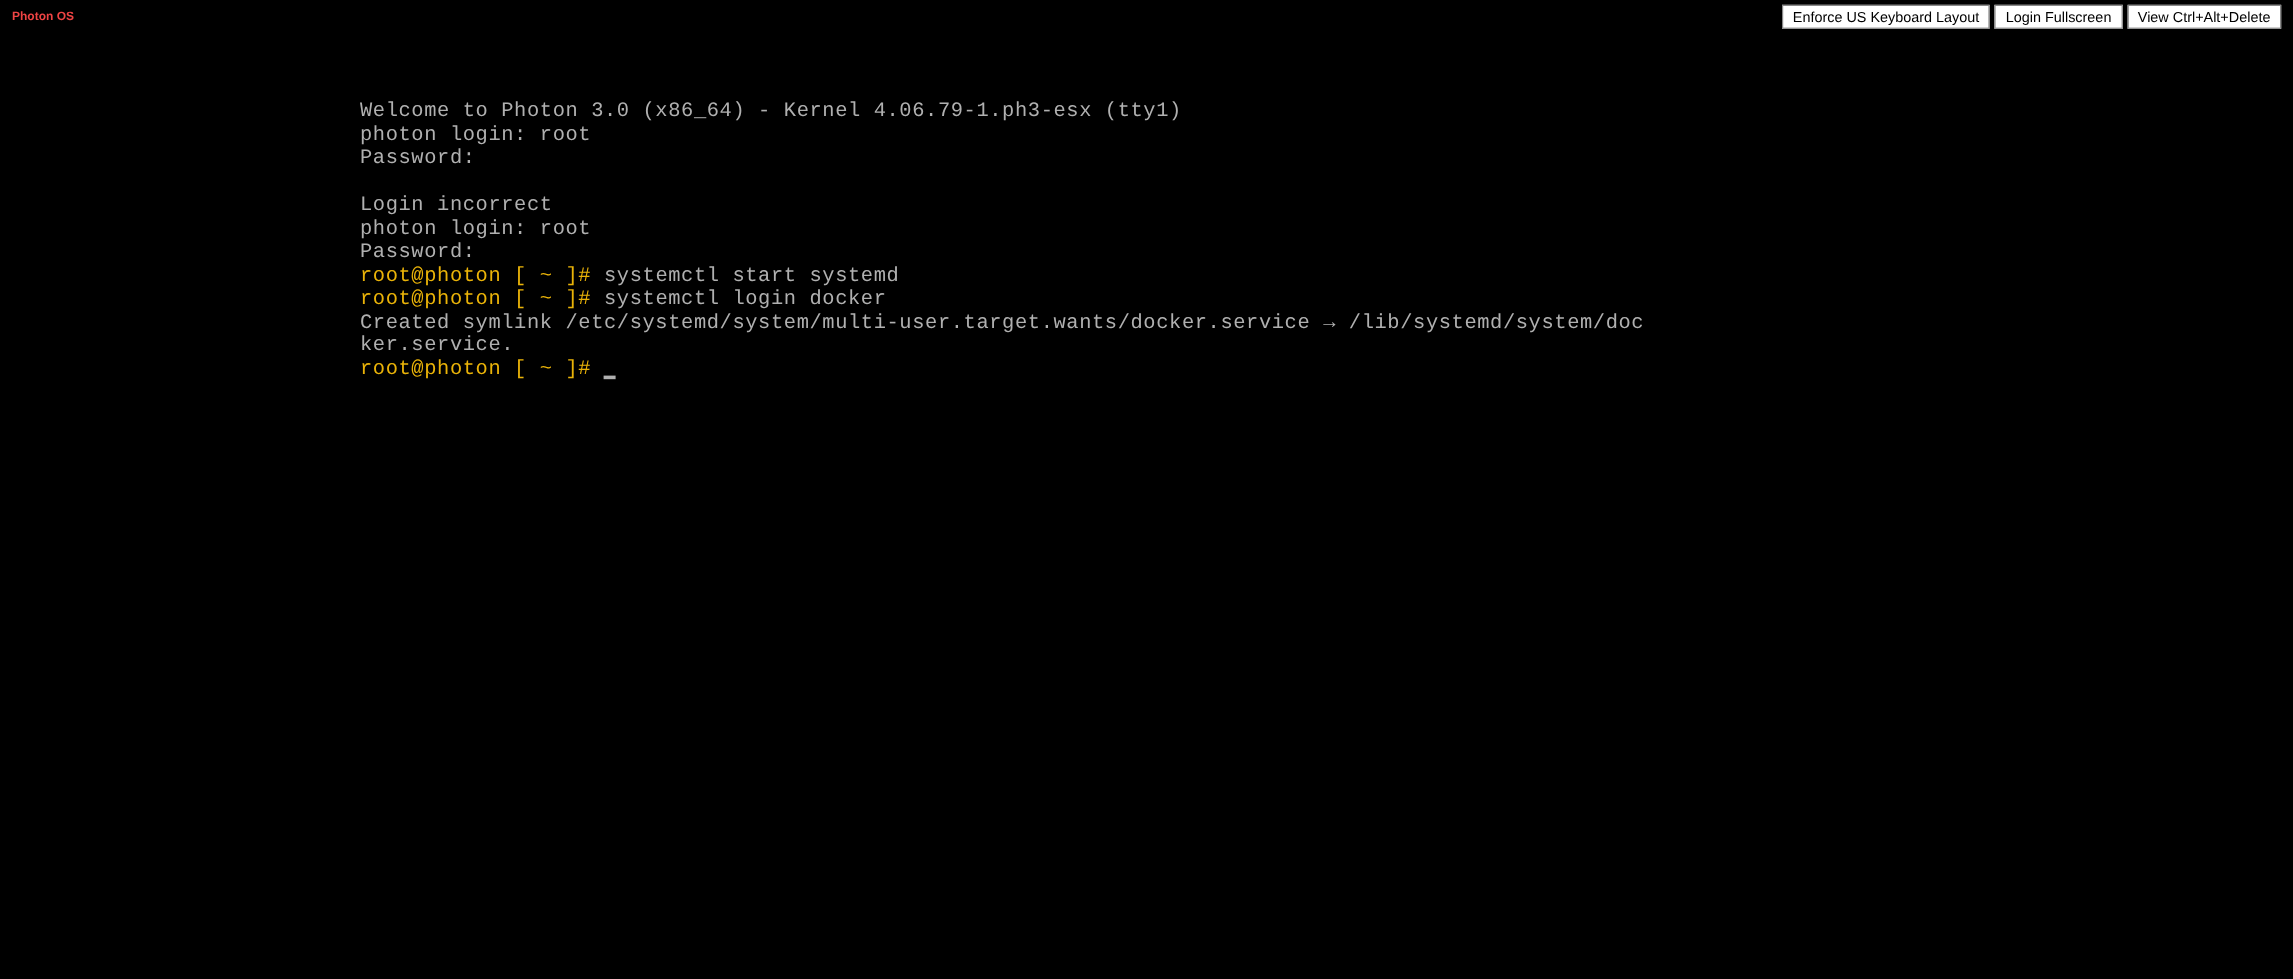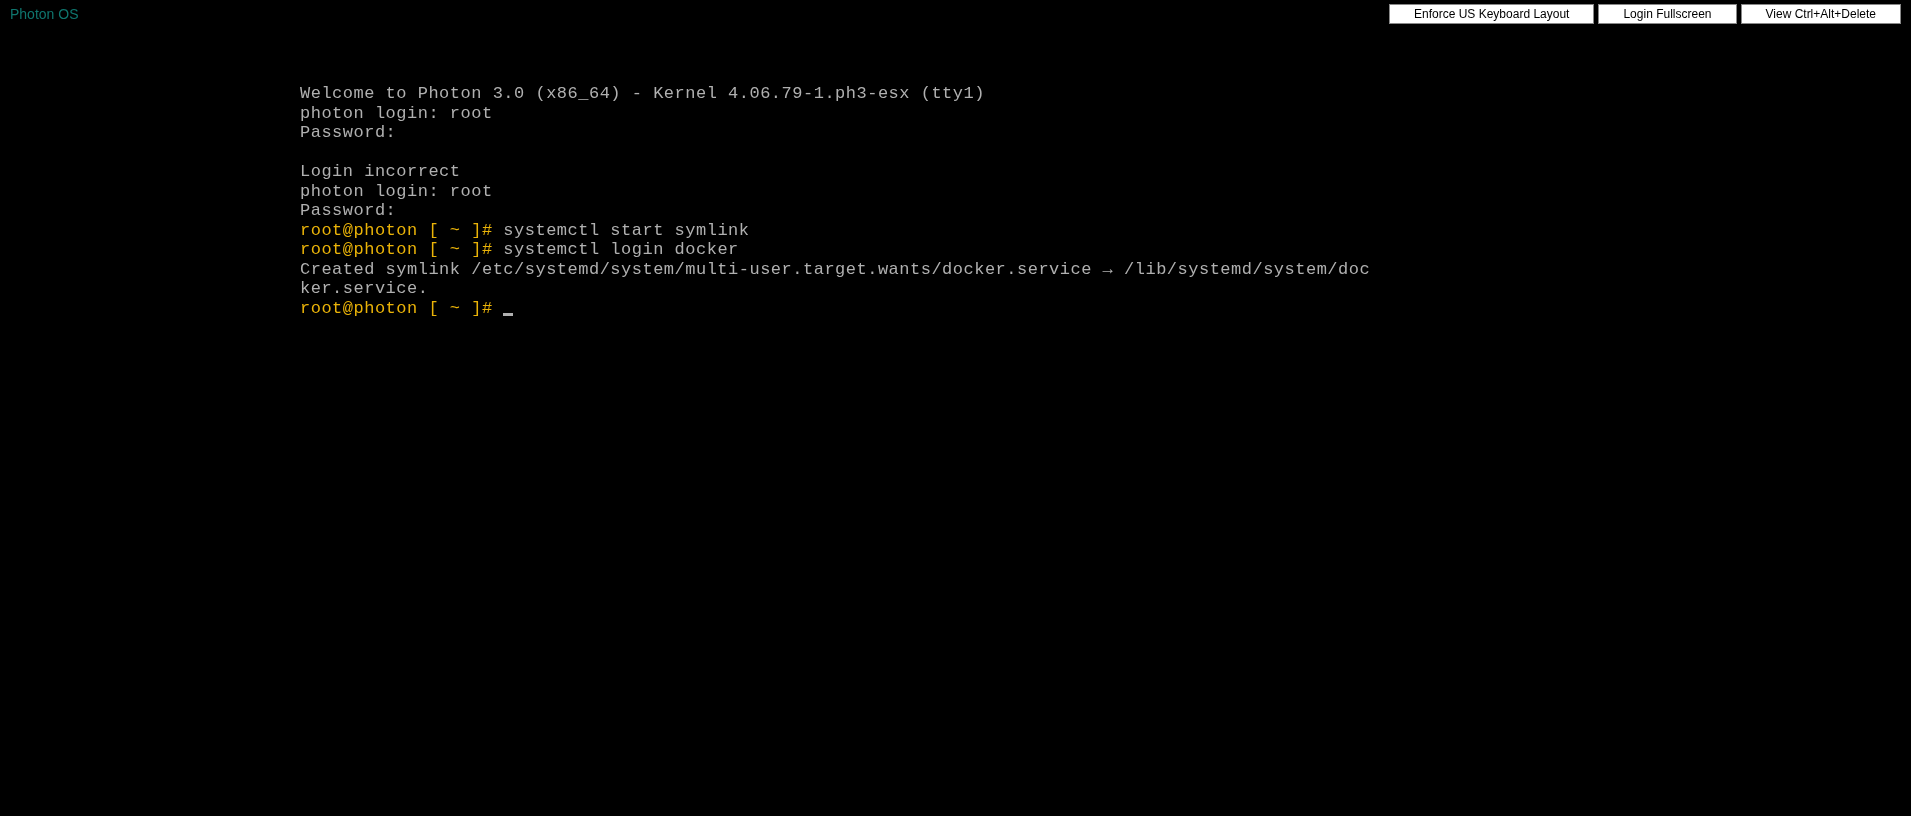--- a/index.html
+++ b/index.html
@@ -13,34 +13,34 @@
       position: relative;
     }
     .header {
       display: flex;
       justify-content: space-between;
       align-items: center;
       padding: 6px 10px;
       height: 28px;
     }
     .title {
-      font-weight: normal;
-      font-size: 14px;
-      color: #0f766e;
+      font-weight: bold;
+      font-size: 10px;
+      color: #ef4444;
     }
     .buttons {
       display: flex;
       gap: 4px;
     }
     .btn {
       background: #fff;
       color: #000;
       border: 1px solid #888;
       font-size: 12px;
-      padding: 2px 24px;
+      padding: 2px 8px;
       cursor: pointer;
       font-family: Arial, sans-serif;
     }
     .terminal {
       position: absolute;
       left: 300px;
       top: 84px;
       font-family: 'Courier New', monospace;
       font-size: 17px;
       line-height: 19.5px;
@@ -73,17 +73,17 @@
   </div>
 </div>
 
 <div class="terminal"><span class="normal">Welcome to Photon 3.0 (x86_64) - Kernel 4.06.79-1.ph3-esx (tty1)</span>
 <span class="normal">photon login: root</span>
 <span class="normal">Password:</span>
 <span class="normal"></span>
 <span class="normal">Login incorrect</span>
 <span class="normal">photon login: root</span>
 <span class="normal">Password:</span>
-<span class="prompt">root@photon [ ~ ]#</span><span class="normal"> systemctl start symlink</span>
+<span class="prompt">root@photon [ ~ ]#</span><span class="normal"> systemctl start systemd</span>
 <span class="prompt">root@photon [ ~ ]#</span><span class="normal"> systemctl login docker</span>
 <span class="normal">Created symlink /etc/systemd/system/multi-user.target.wants/docker.service → /lib/systemd/system/doc
 ker.service.</span>
 <span class="prompt">root@photon [ ~ ]#</span><span class="normal"> </span><span class="cursor"></span></div>
 
 </body></html>

